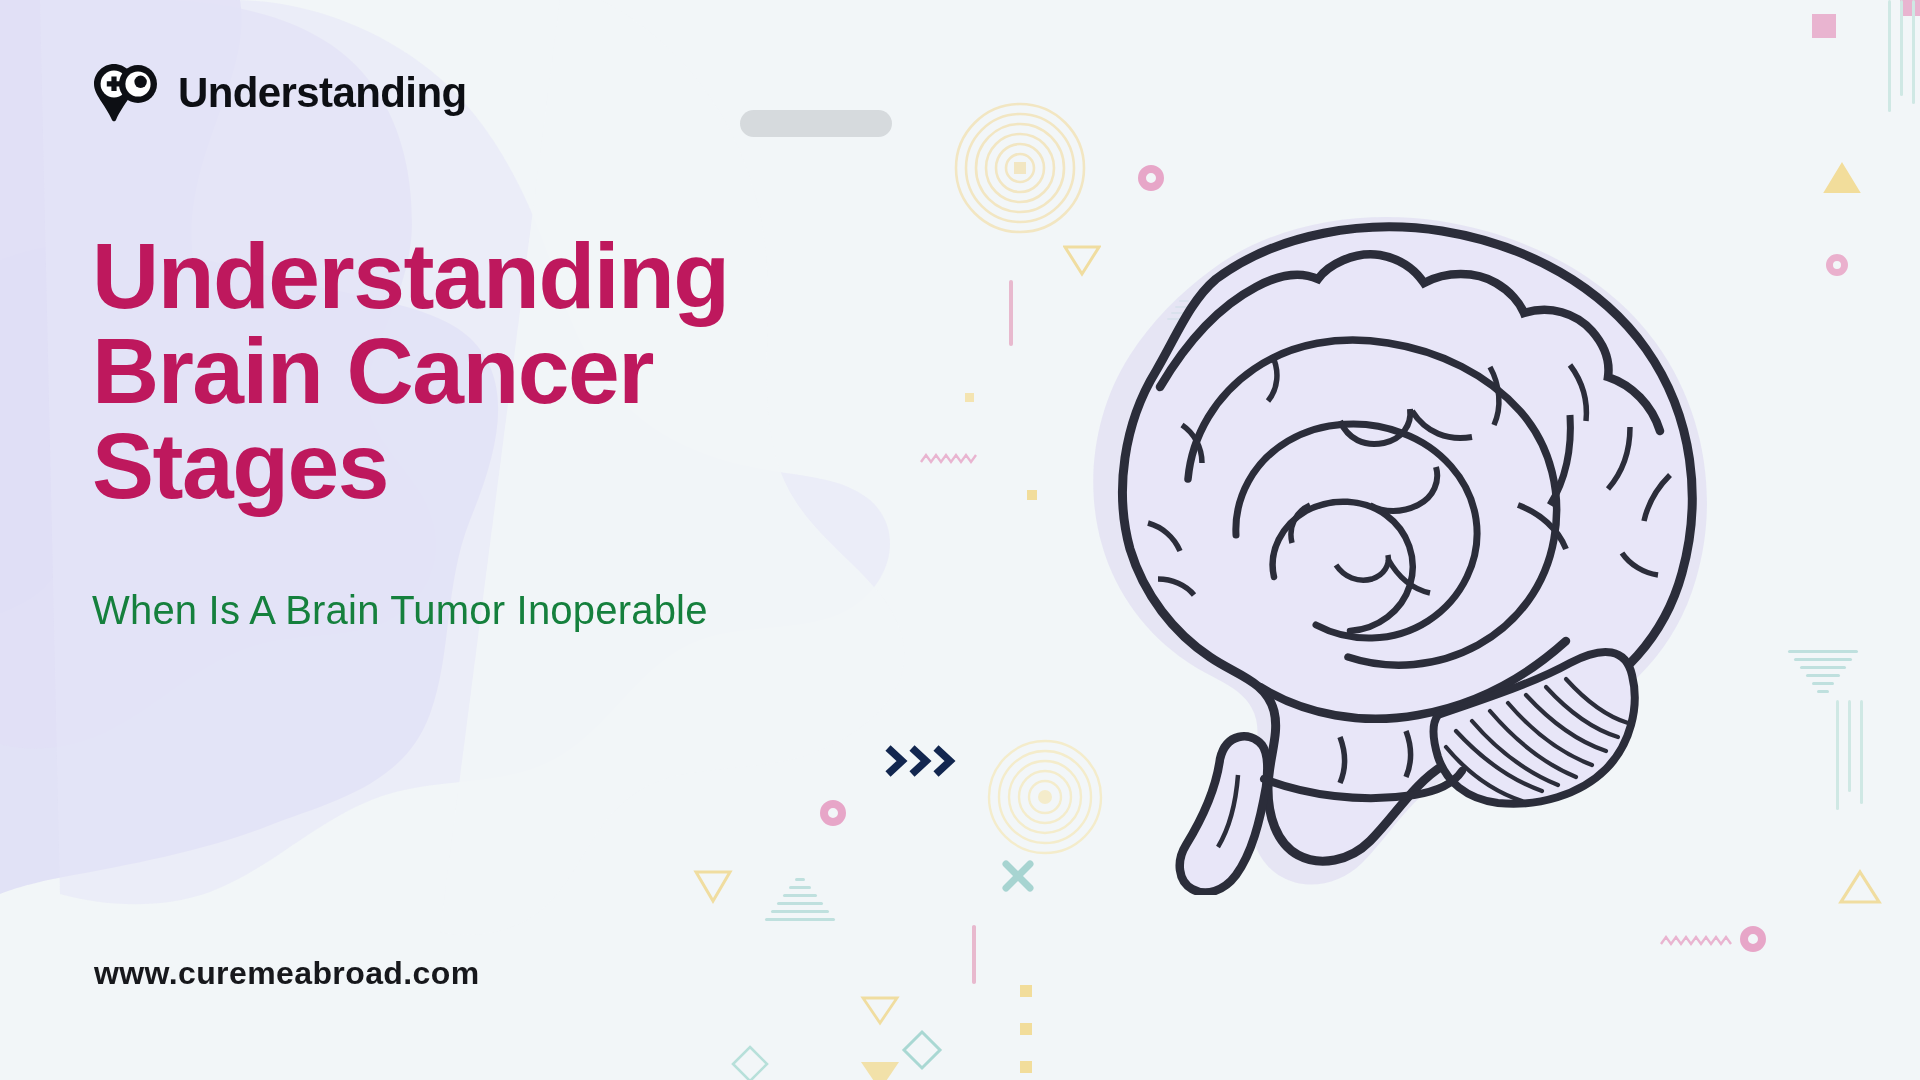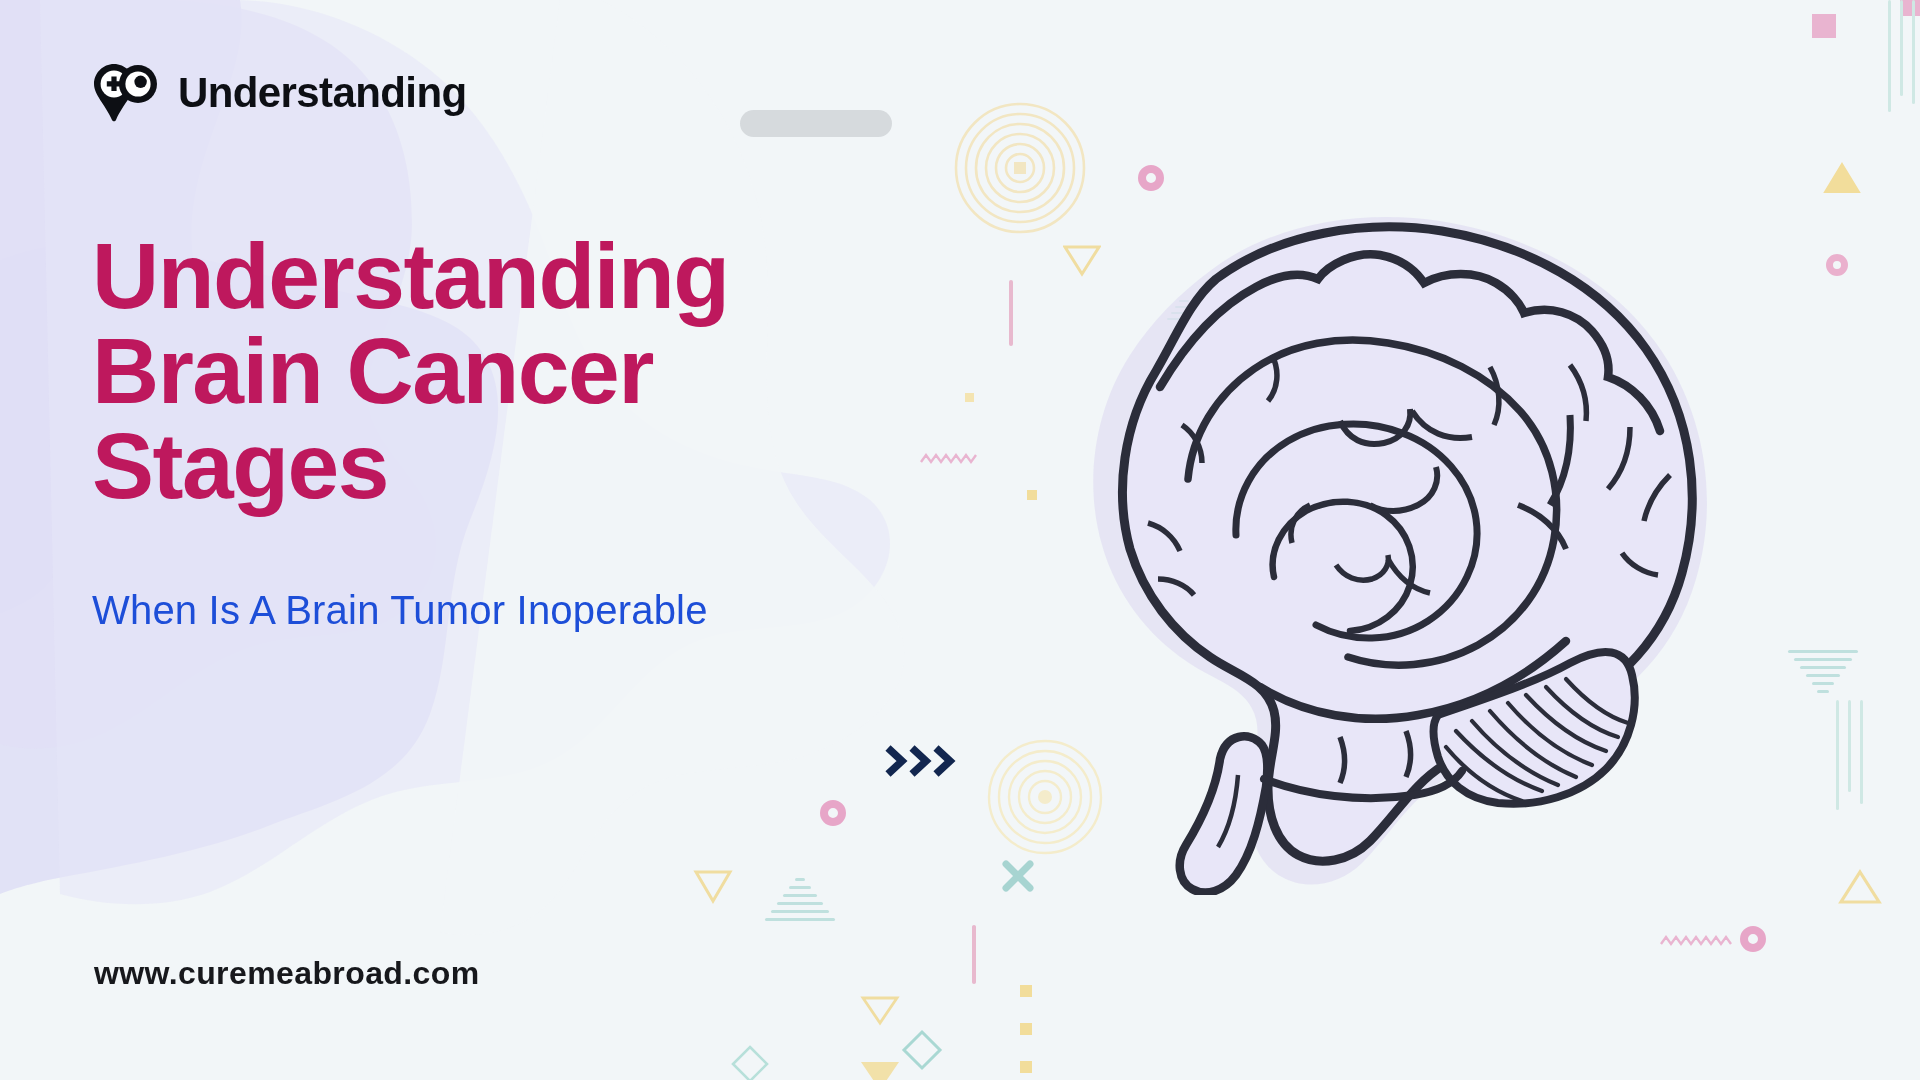--- a/index.html
+++ b/index.html
@@ -50,21 +50,21 @@
     font-size:93px;
     line-height:1.02;
     font-weight:bold;
     letter-spacing:-1.5px;
     white-space:pre-line;
     margin-top:39px;
   }
   .subtitle {
     position:absolute;
     left:92px; top:588px;
-    color:#1d4ed8;
+    color:#15803d;
     font-size:40px;
     font-weight:300;
     letter-spacing:0.2px;
     z-index:40;
     white-space:nowrap;
   }
   .site-url {
     position:absolute;
     left:94px; top:955px;
     color:#17181c;

